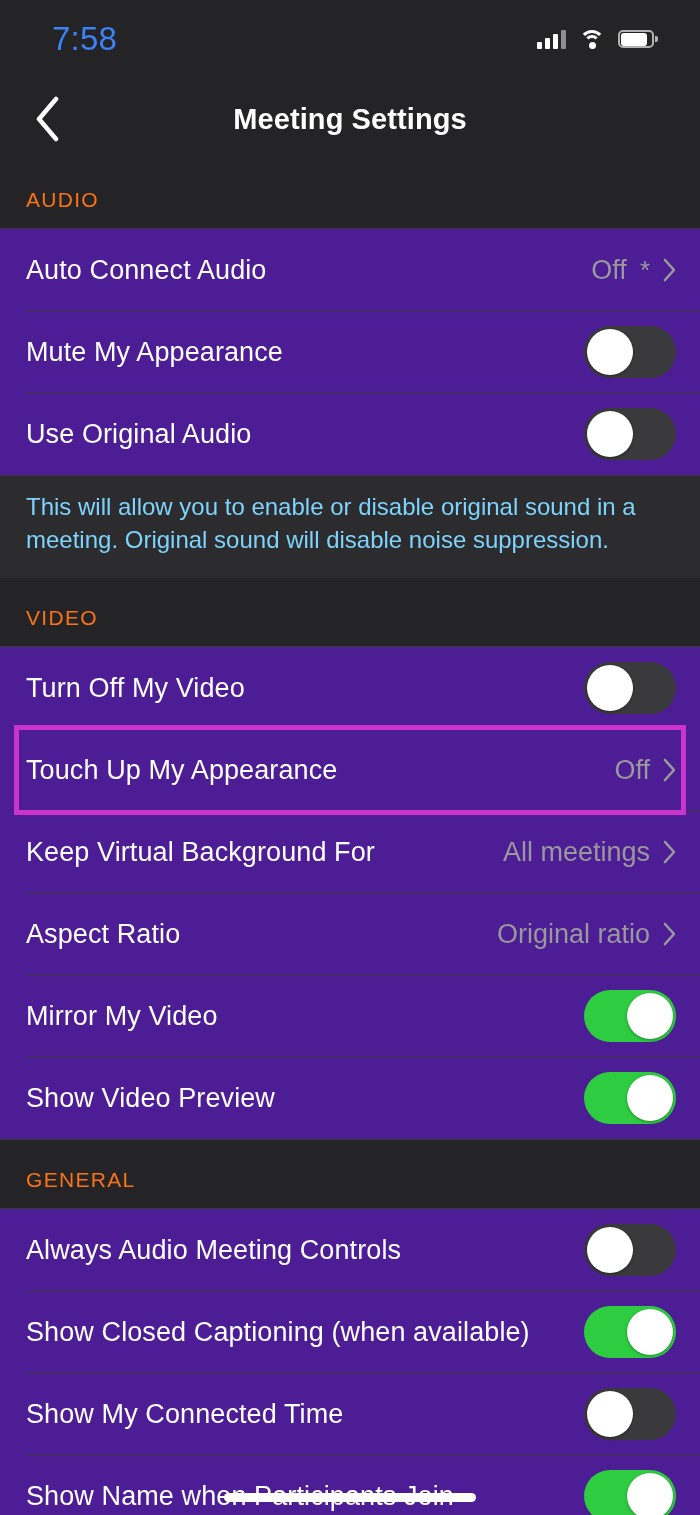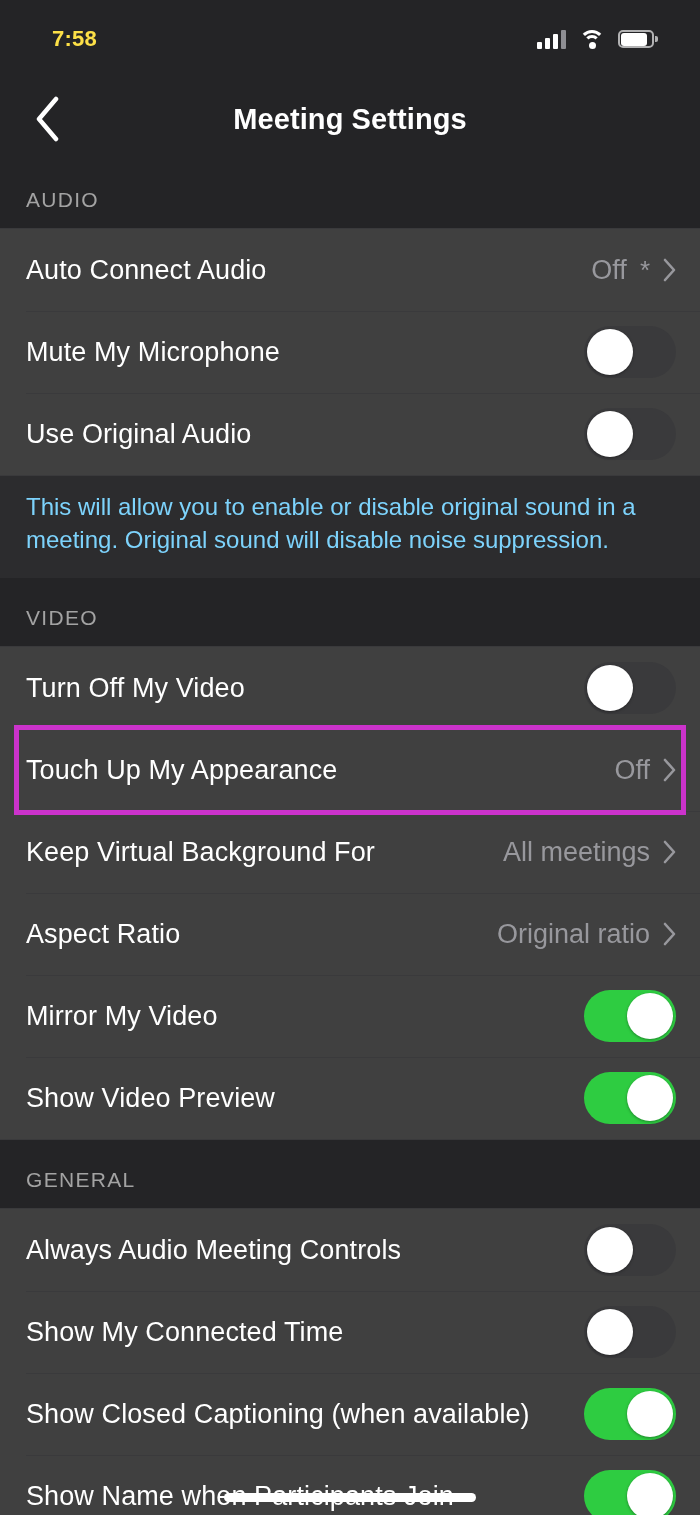--- a/index.html
+++ b/index.html
@@ -10,21 +10,21 @@
     background:#242426; color:#ffffff;
     -webkit-font-smoothing:antialiased;
   }
 
   
   .statusbar{
     height:78px; display:flex; align-items:center;
     justify-content:space-between; padding:0 46px 0 52px;
     background:#242426;
   }
-  .clock{ font-size:22px; font-weight:700; letter-spacing:.2px; color:#fde047; }
+  .clock{ font-size:33px; font-weight:400; letter-spacing:.2px; color:#3b82f6; }
   .status-icons{ display:flex; align-items:center; gap:13px; }
 
   .sig{ display:flex; align-items:flex-end; gap:3px; height:20px; }
   .sig i{ display:block; width:5px; background:#fff; border-radius:1px; }
   .sig i:nth-child(1){ height:7px; }
   .sig i:nth-child(2){ height:11px; }
   .sig i:nth-child(3){ height:15px; }
   .sig i:nth-child(4){ height:19px; background:#8e8e93; }
 
   .wifi{ position:relative; width:26px; height:19px; }
@@ -61,26 +61,26 @@
   }
   .nav-back{
     position:absolute; left:20px; top:50%; transform:translateY(-50%);
     width:54px; height:54px; display:flex; align-items:center; justify-content:center;
   }
   .nav-back svg{ display:block; }
   .nav-title{ font-size:29px; font-weight:700; letter-spacing:.1px;text-align:right; }
 
   
   .section-header{
-    background:#242426; color:#a3a3a3;
+    background:#242426; color:#f97316;
     font-size:21px; letter-spacing:1.3px;
     padding:28px 0 16px 26px;
   }
   .group{
-    background:#404040;
+    background:#4c1d95;
     border-top:1px solid #3a3a3c;
     border-bottom:1px solid #3a3a3c;
   }
   .row{
     position:relative; display:flex; align-items:center;
     min-height:82px; padding:0 24px 0 26px;
   }
   .row + .row::before{
     content:""; position:absolute; left:26px; right:0; top:0;
     height:1px; background:#3a3a3c;
@@ -173,21 +173,21 @@
           <span class="row-value">Off</span>
           <span class="asterisk">*</span>
           <span>
             <svg class="chev" viewBox="0 0 13 24">
               <path d="M2 2 L11 12 L2 22" fill="none" stroke="#98989d" stroke-width="2.6" stroke-linecap="round" stroke-linejoin="round"></path>
             </svg>
           </span>
         </div>
       </div>
       <div class="row">
-        <div class="row-label">Mute My Microphone</div>
+        <div class="row-label">Mute My Appearance</div>
         <div class="row-right">
           <div class="toggle">
             <div class="knob"></div>
           </div>
         </div>
       </div>
       <div class="row">
         <div class="row-label">Use Original Audio</div>
         <div class="row-right">
           <div class="toggle">
@@ -261,36 +261,36 @@
     <div class="group">
       <div class="row">
         <div class="row-label">Always Audio Meeting Controls</div>
         <div class="row-right">
           <div class="toggle">
             <div class="knob"></div>
           </div>
         </div>
       </div>
       <div class="row">
+        <div class="row-label">Show Closed Captioning (when available)</div>
+        <div class="row-right">
+          <div class="toggle on">
+            <div class="knob"></div>
+          </div>
+        </div>
+      </div>
+      <div class="row">
         <div class="row-label">Show My Connected Time</div>
         <div class="row-right">
           <div class="toggle">
             <div class="knob"></div>
           </div>
         </div>
       </div>
       <div class="row">
-        <div class="row-label">Show Closed Captioning (when available)</div>
-        <div class="row-right">
-          <div class="toggle on">
-            <div class="knob"></div>
-          </div>
-        </div>
-      </div>
-      <div class="row">
         <div class="row-label">Show Name when Participants Join</div>
         <div class="row-right">
           <div class="toggle on">
             <div class="knob"></div>
           </div>
         </div>
       </div>
     </div>
   </div>
 

